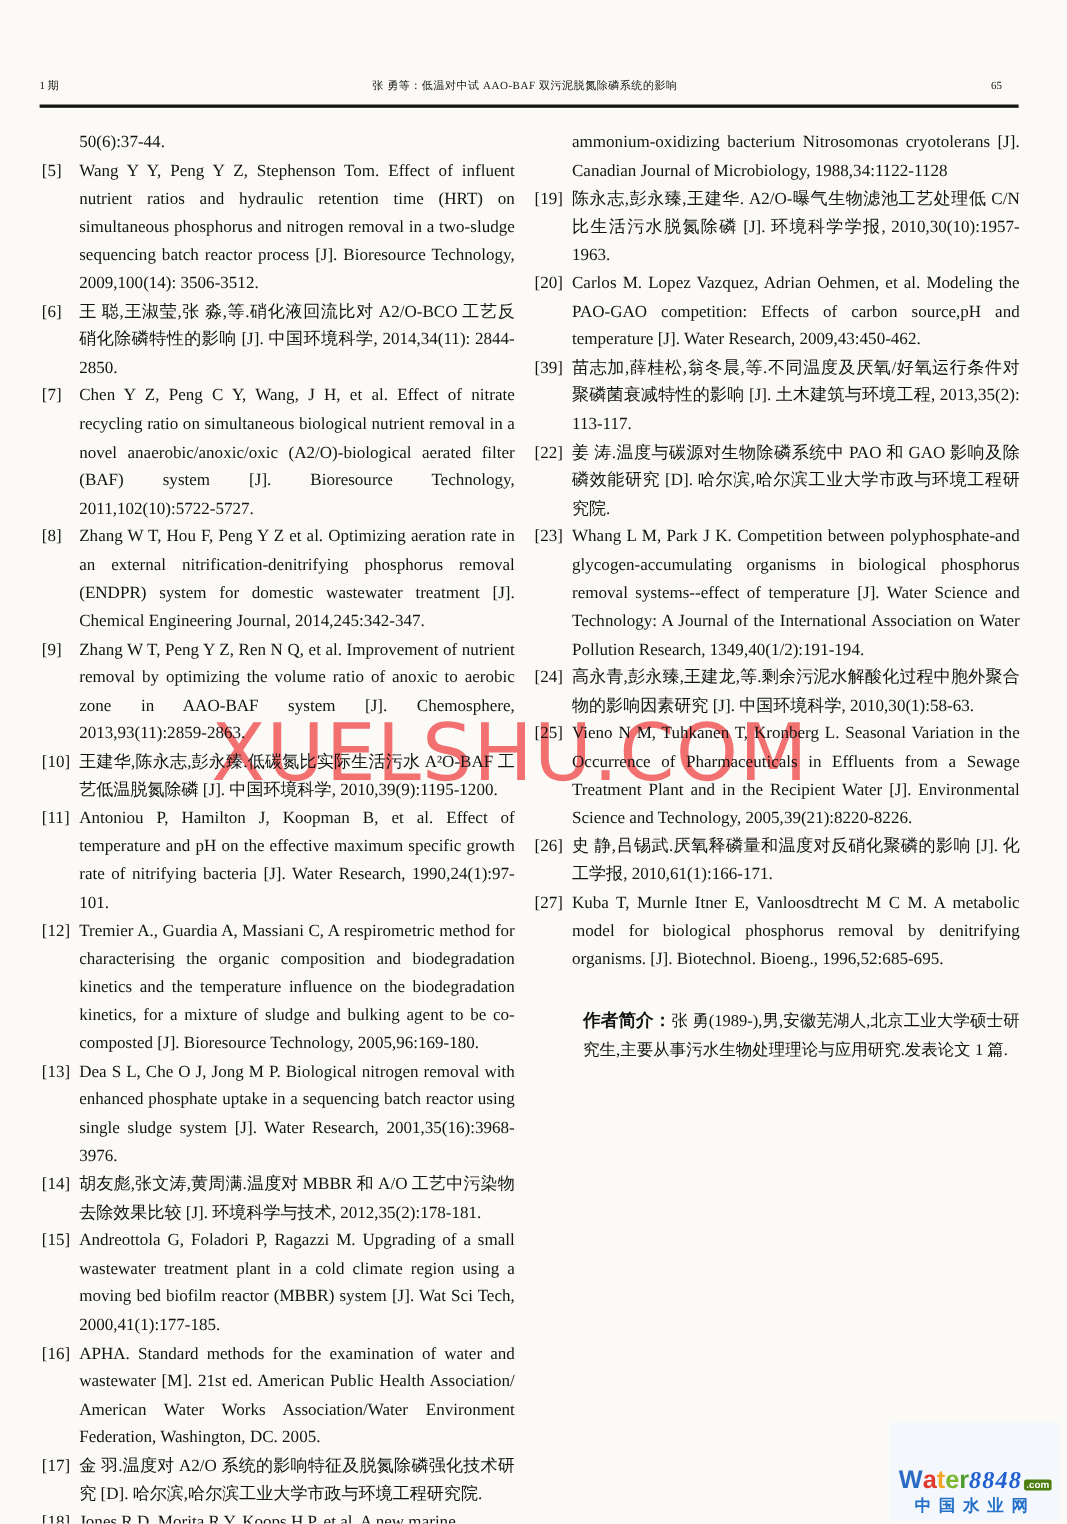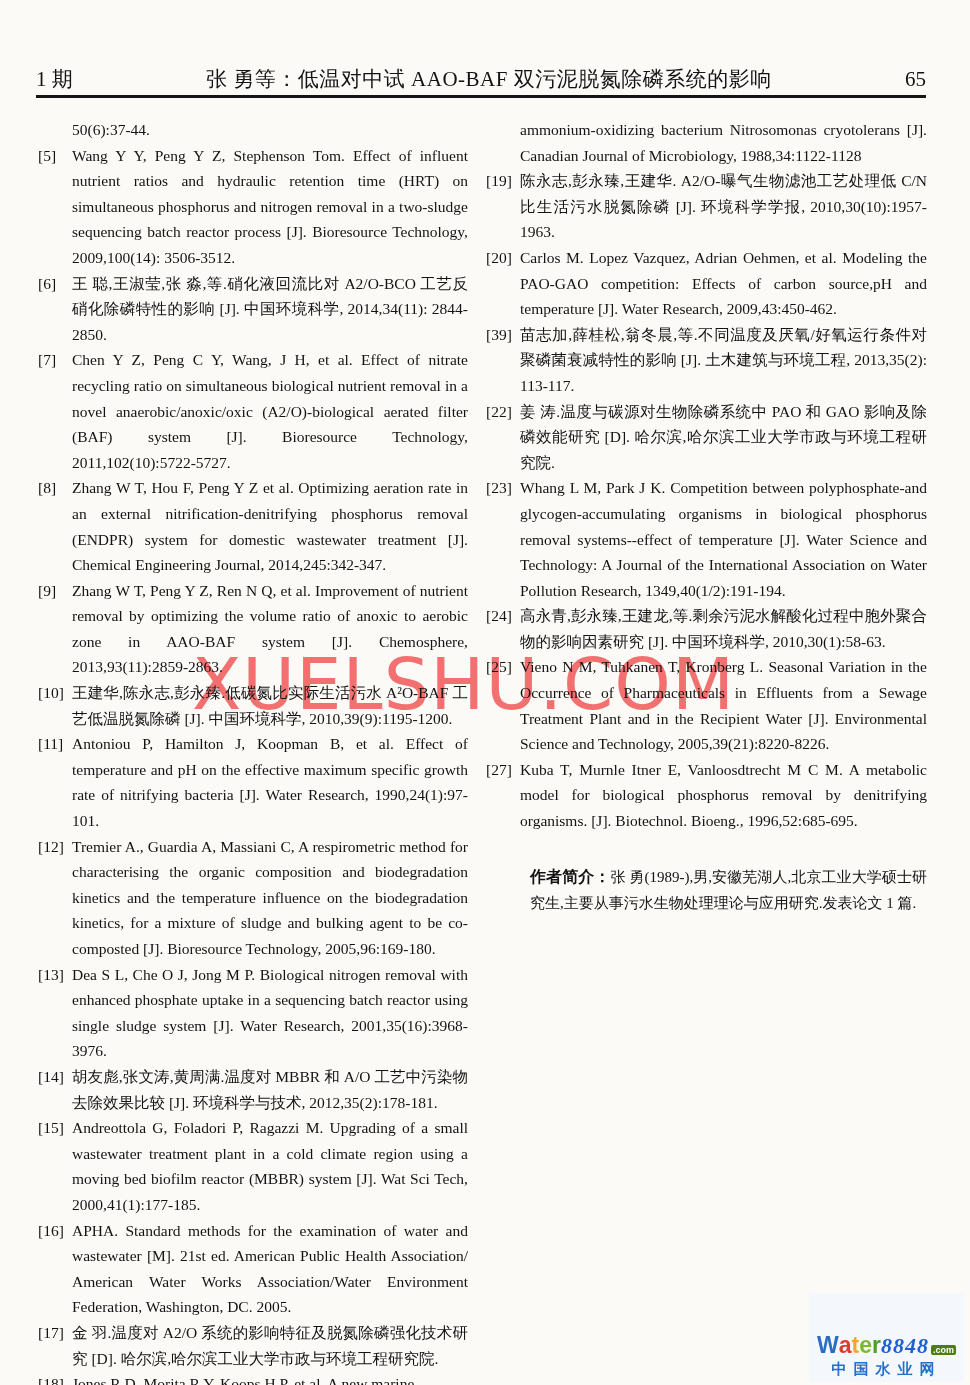--- a/index.html
+++ b/index.html
@@ -7,23 +7,23 @@
     width:970px;height:1385px;
     background:#fbfaf7;
     font-family:"Liberation Serif","DejaVu Sans",serif;
     color:#131313;
     position:relative;
     overflow:hidden;
   }
   .page{position:absolute;inset:0;}
   
   .header{
-    position:absolute;left:36px;right:44px;top:68px;
+    position:absolute;left:36px;right:59px;top:68px;
     display:flex;align-items:flex-end;
-    font-size:21px;line-height:22px;
+    font-size:10px;line-height:22px;
   }
   .header .issue{flex:0 0 auto;}
   .header .title{flex:1 1 auto;text-align:center;letter-spacing:0.5px;}
   .header .pageno{flex:0 0 auto;}
   .header-rule{
     position:absolute;left:36px;right:44px;top:95px;
     border-bottom:3px solid #151515;
   }
   
   .watermark{
@@ -194,20 +194,24 @@
         <div class="ref">
           <span class="ref-id">[24]</span>
           <div class="ref-text">高永青,彭永臻,王建龙,等.剩余污泥水解酸化过程中胞外聚合物的影响因素研究 [J]. 中国环境科学, 2010,30(1):58-63.</div>
         </div>
 
         <div class="ref">
           <span class="ref-id">[25]</span>
           <div class="ref-text">Vieno N M, Tuhkanen T, Kronberg L. Seasonal Variation in the Occurrence of Pharmaceuticals in Effluents from a Sewage Treatment Plant and in the Recipient Water [J]. Environmental Science and Technology, 2005,39(21):8220-8226.</div>
         </div>
 
+        <div class="ref">
+          <span class="ref-id">[26]</span>
+          <div class="ref-text">史  静,吕锡武.厌氧释磷量和温度对反硝化聚磷的影响 [J]. 化工学报, 2010,61(1):166-171.</div>
+        </div>
 
         <div class="ref">
           <span class="ref-id">[27]</span>
           <div class="ref-text">Kuba T, Murnle Itner E, Vanloosdtrecht M C M. A metabolic model for biological phosphorus removal by denitrifying organisms. [J]. Biotechnol. Bioeng., 1996,52:685-695.</div>
         </div>
       </div>
     <p class="bio"><span class="bio-label">作者简介：</span><span>张  勇(1989-),男,安徽芜湖人,北京工业大学硕士研究生,主要从事污水生物处理理论与应用研究.发表论文 1 篇.</span></p>
   </div>
 
   <div class="logo">

